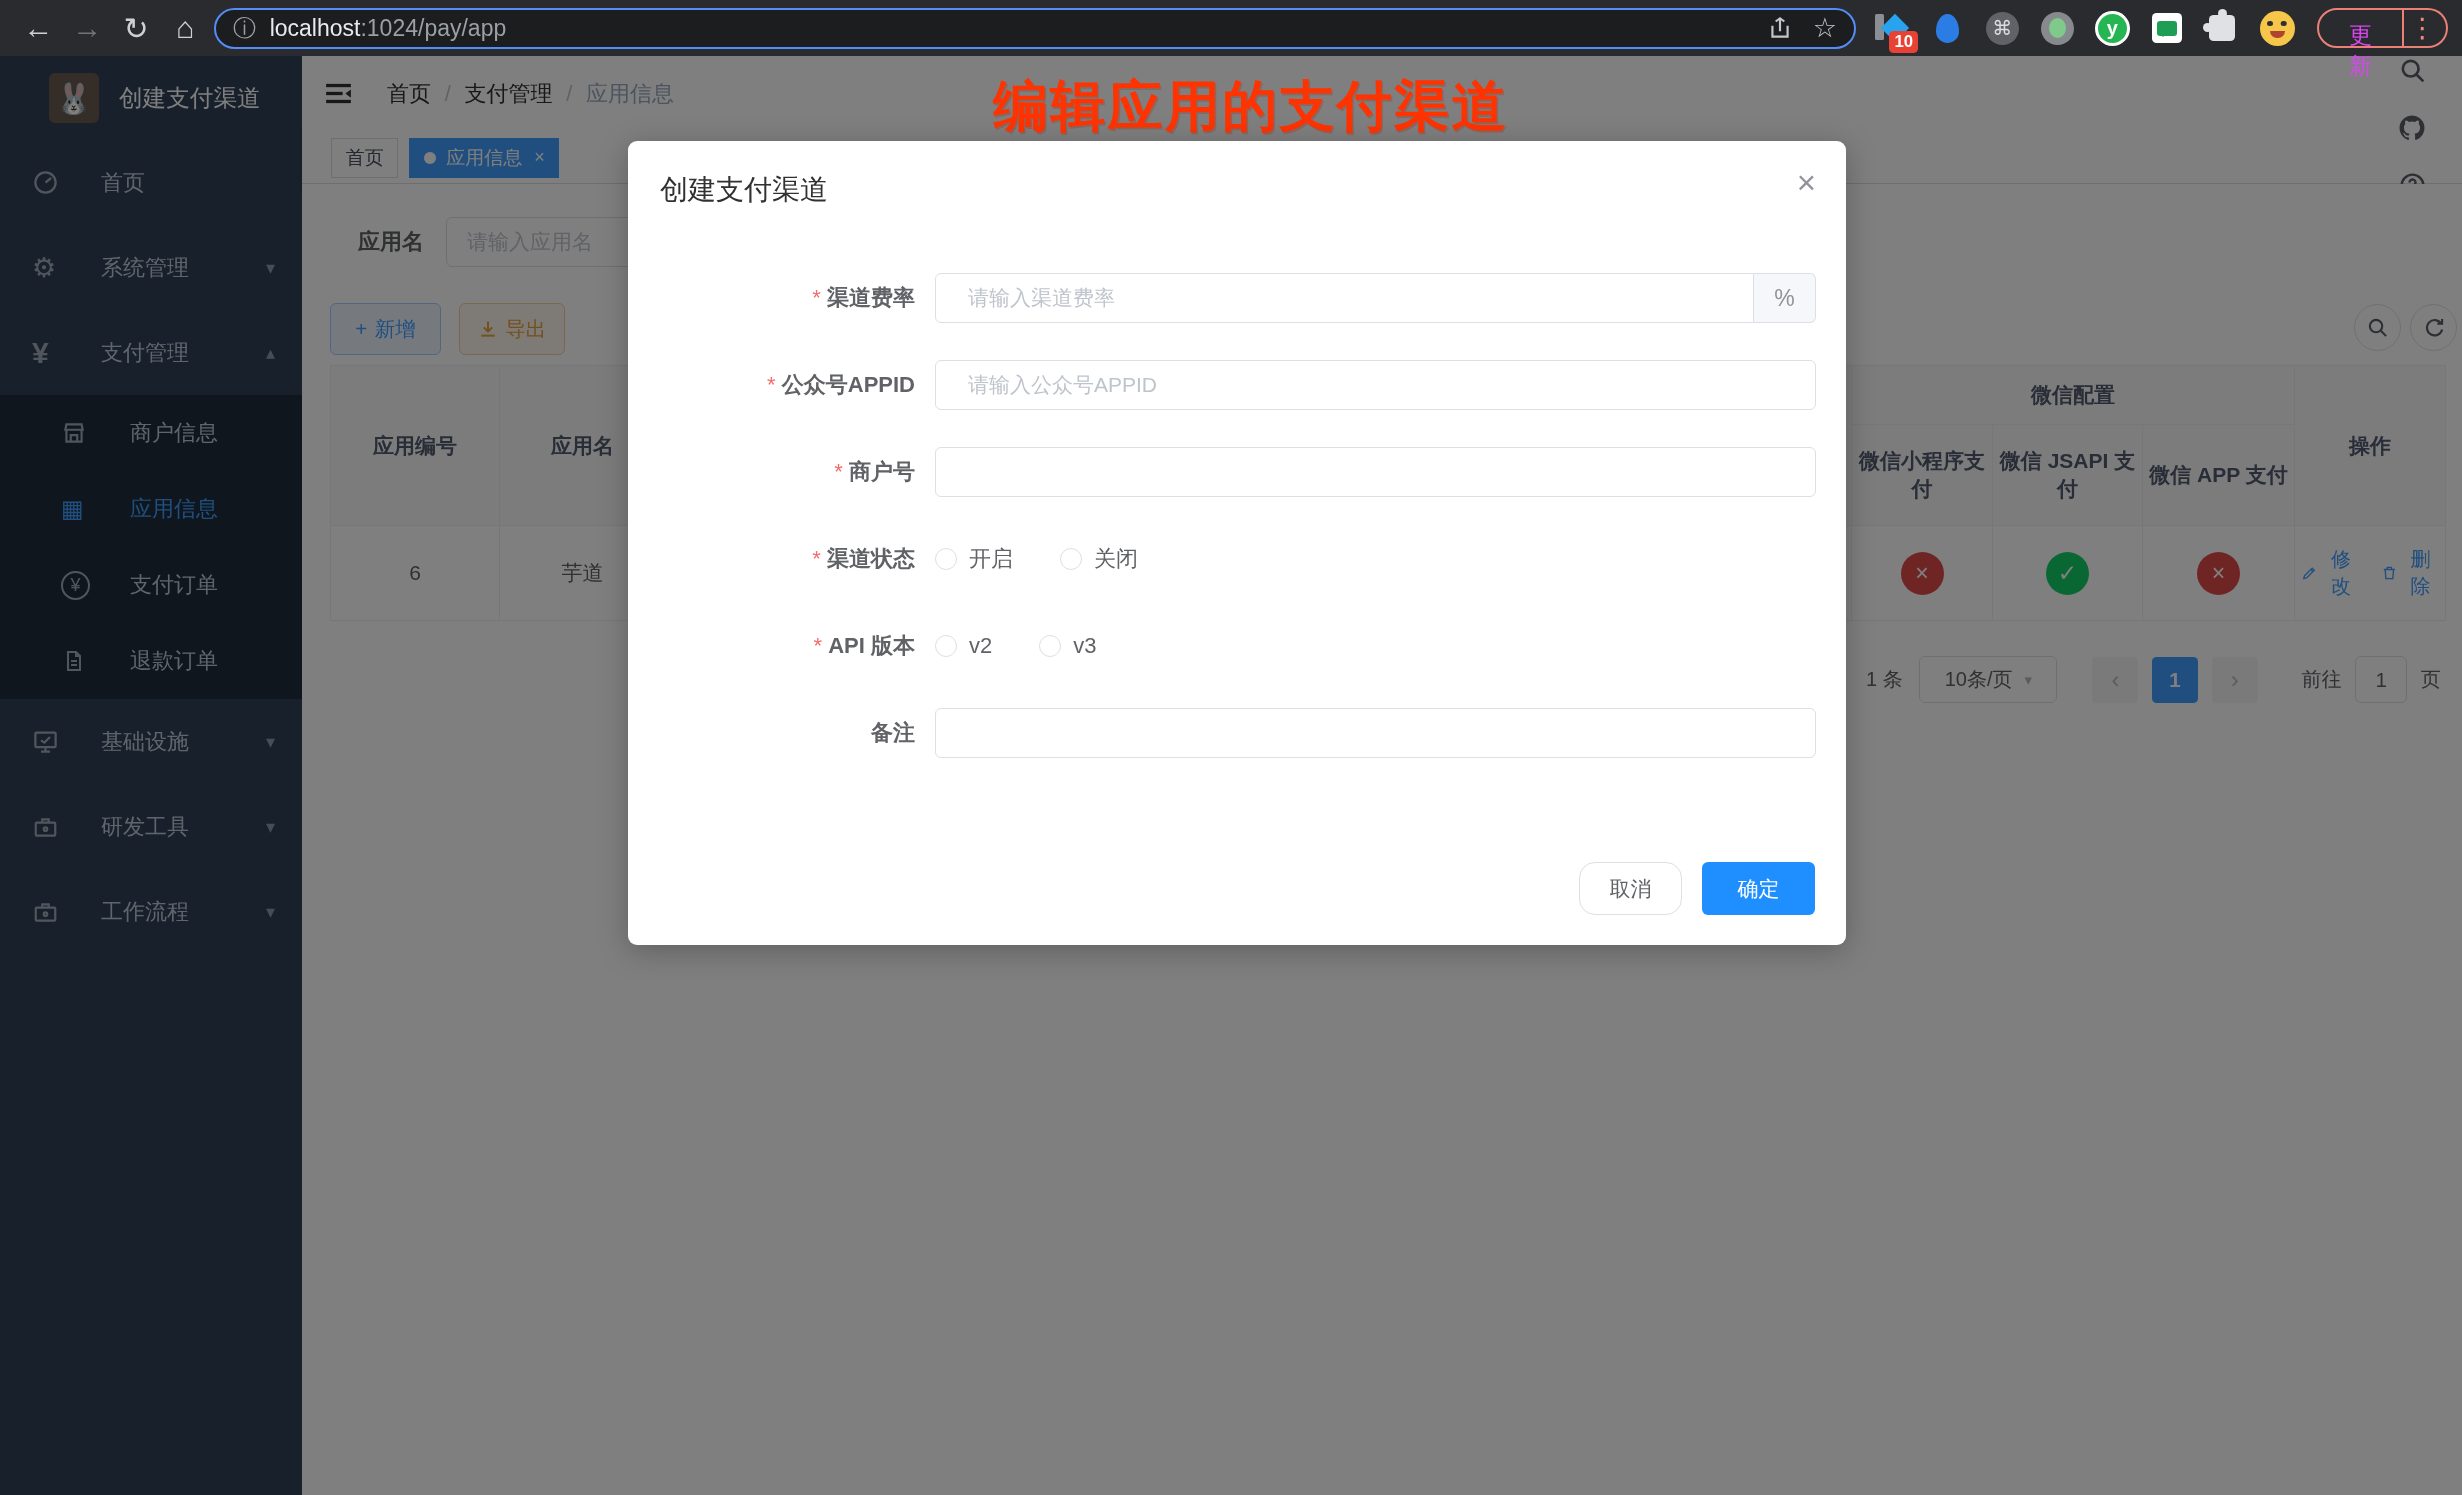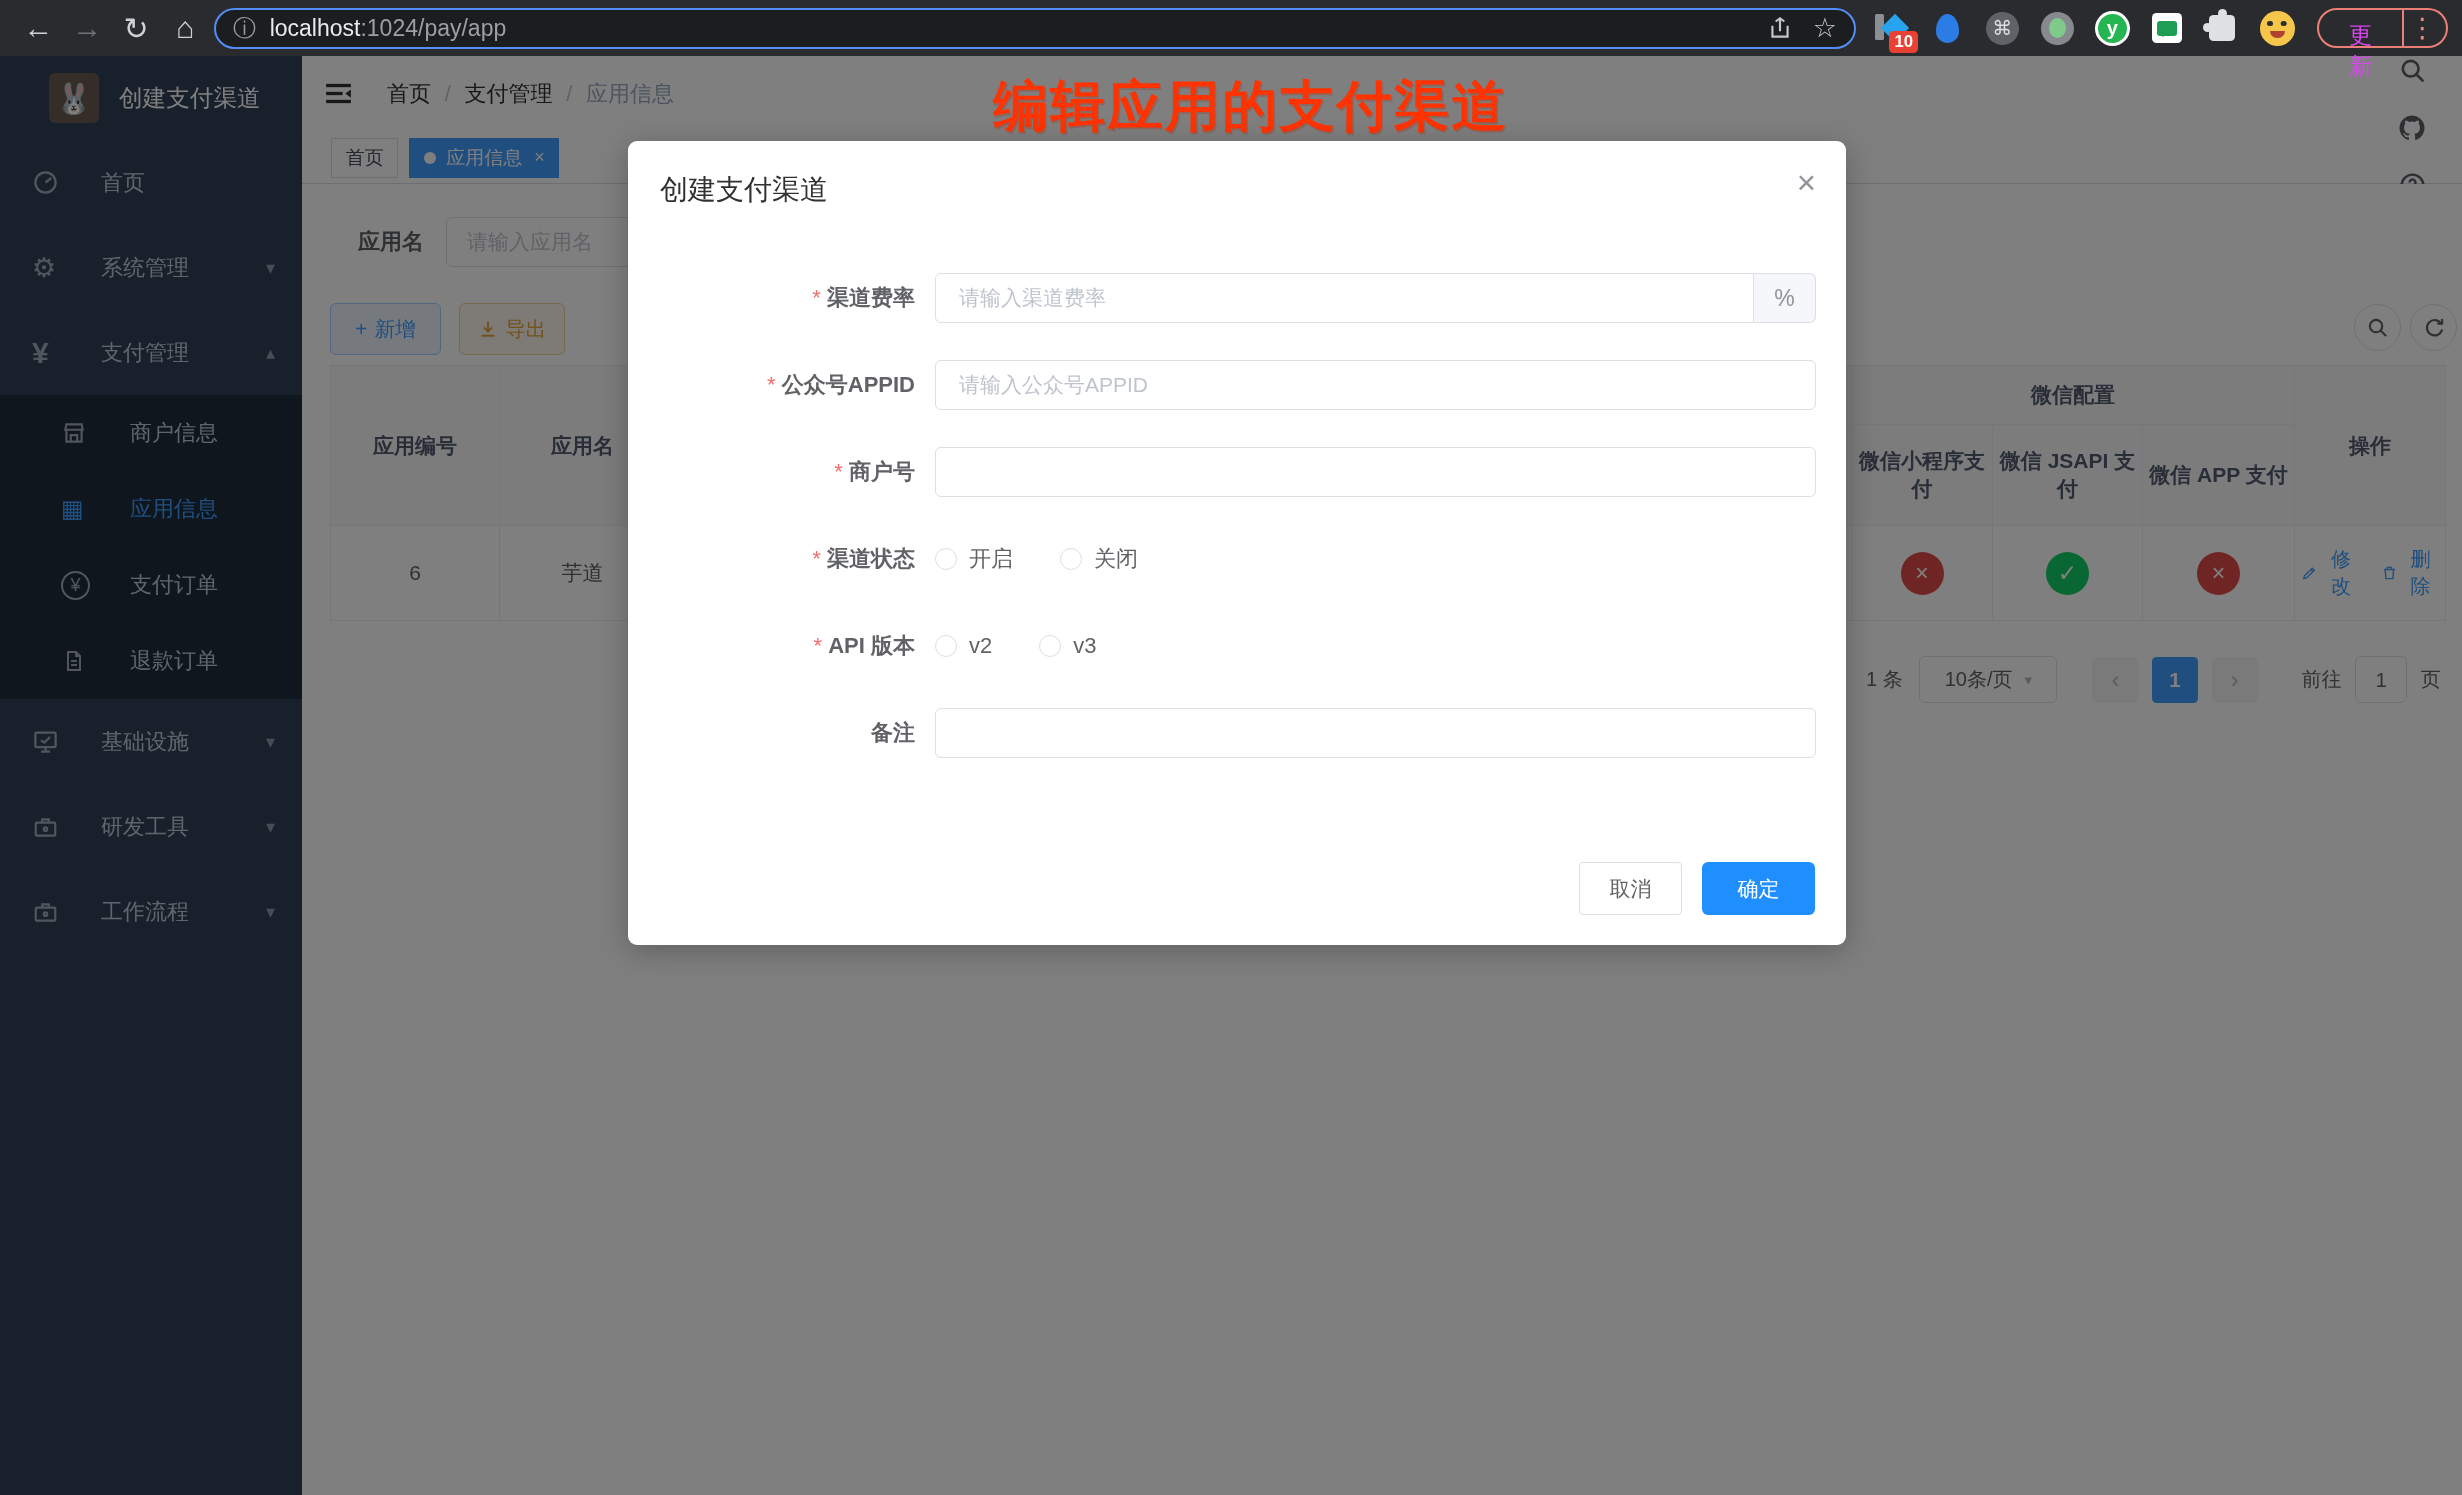--- a/index.html
+++ b/index.html
@@ -134,30 +134,30 @@
   .modal { position:absolute; left:628px; top:141px; width:1218px; height:804px; background:#fff; border-radius:9px;
            box-shadow:0 6px 30px rgba(0,0,0,.25); z-index:30; }
   .m-title { position:absolute; left:32px; top:30px; font-size:28px; color:#303133; }
   .m-close { position:absolute; right:30px; top:23px; font-size:33px; color:#909399; cursor:pointer; font-weight:300; }
   .m-form { position:absolute; left:0; top:132px; right:0; }
   .f-row { display:flex; align-items:center; height:50px; margin-bottom:37px; }
   .f-label { width:287px; text-align:right; font-size:22px; color:#606266; font-weight:600; }
   .req:before { content:"* "; color:#f56c6c; font-weight:400; }
   .f-ctl { width:881px; margin-left:20px; display:flex; align-items:center; height:50px; }
   .el-input { flex:1; height:50px; border:1.5px solid #dcdfe6; border-radius:6px; font-size:21px; color:#606266;
-              padding:0 23px; outline:none; min-width:0; }
+              padding:0 32px; outline:none; min-width:0; }
   .el-input::placeholder { color:#bfc4cc; }
   .grp .el-input { border-radius:6px 0 0 6px; }
   .grp-append { width:62px; height:50px; background:#f5f7fa; border:1.5px solid #dcdfe6; border-left:none;
                 border-radius:0 6px 6px 0; color:#909399; font-size:23px; display:flex; align-items:center; justify-content:center; }
   .radio { display:inline-flex; align-items:center; margin-right:47px; cursor:pointer; }
   .rdot { width:22px; height:22px; border:1.5px solid #dcdfe6; border-radius:50%; background:#fff; }
   .rlabel { font-size:22px; color:#606266; margin-left:12px; }
   .m-footer { position:absolute; right:31px; bottom:30px; display:flex; gap:20px; }
-  .btn-cancel { width:103px; height:53px; background:#fff; border:1.5px solid #dcdfe6; border-radius:4px;
+  .btn-cancel { width:103px; height:53px; background:#fff; border:1.5px solid #dcdfe6; border-radius:16px;
                 color:#606266; font-size:21px; cursor:pointer;margin-left:40px; }
   .btn-ok { width:113px; height:53px; background:#1f8fff; border:none; border-radius:6px; color:#fff; font-size:21px; cursor:pointer; }
 
   svg { display:block; }
 </style>
 </head>
 <body>
 
 <div id="screen">
 

